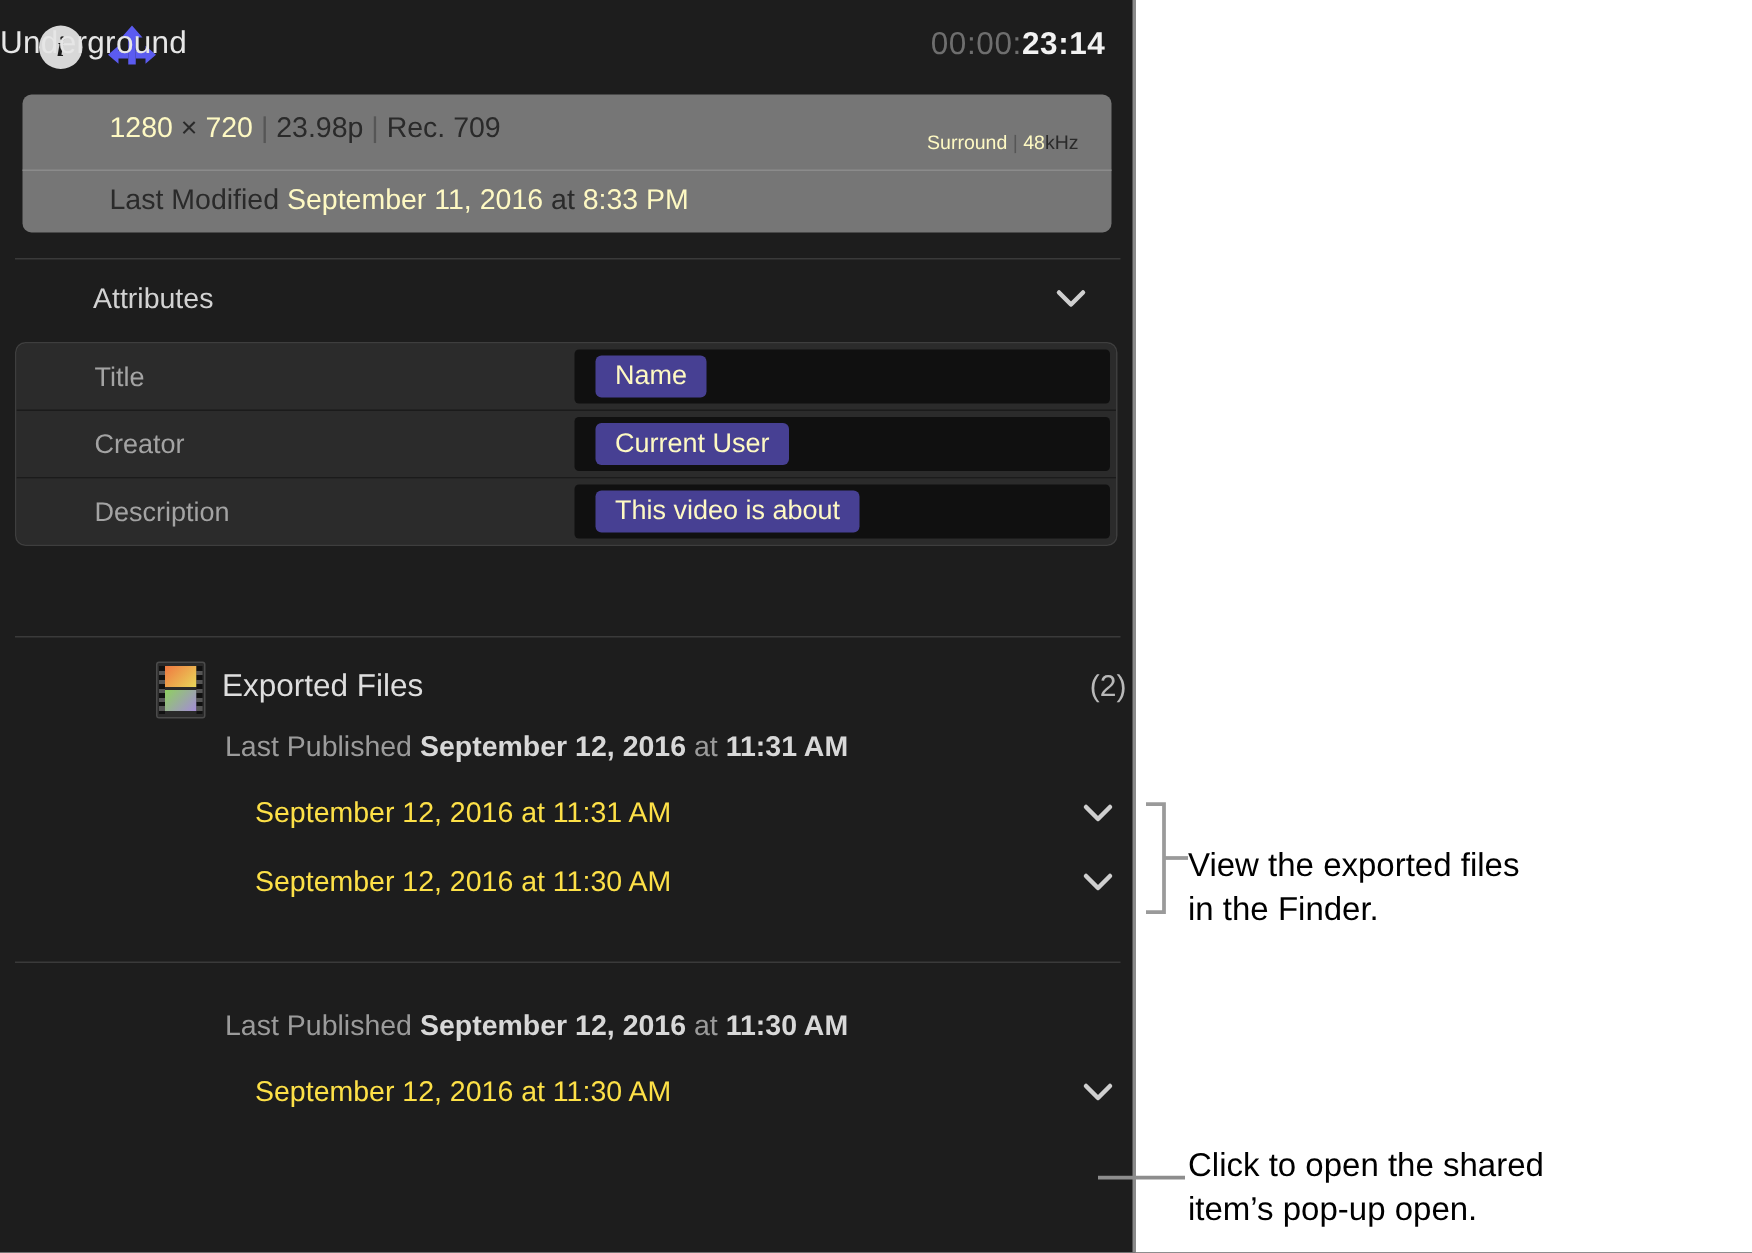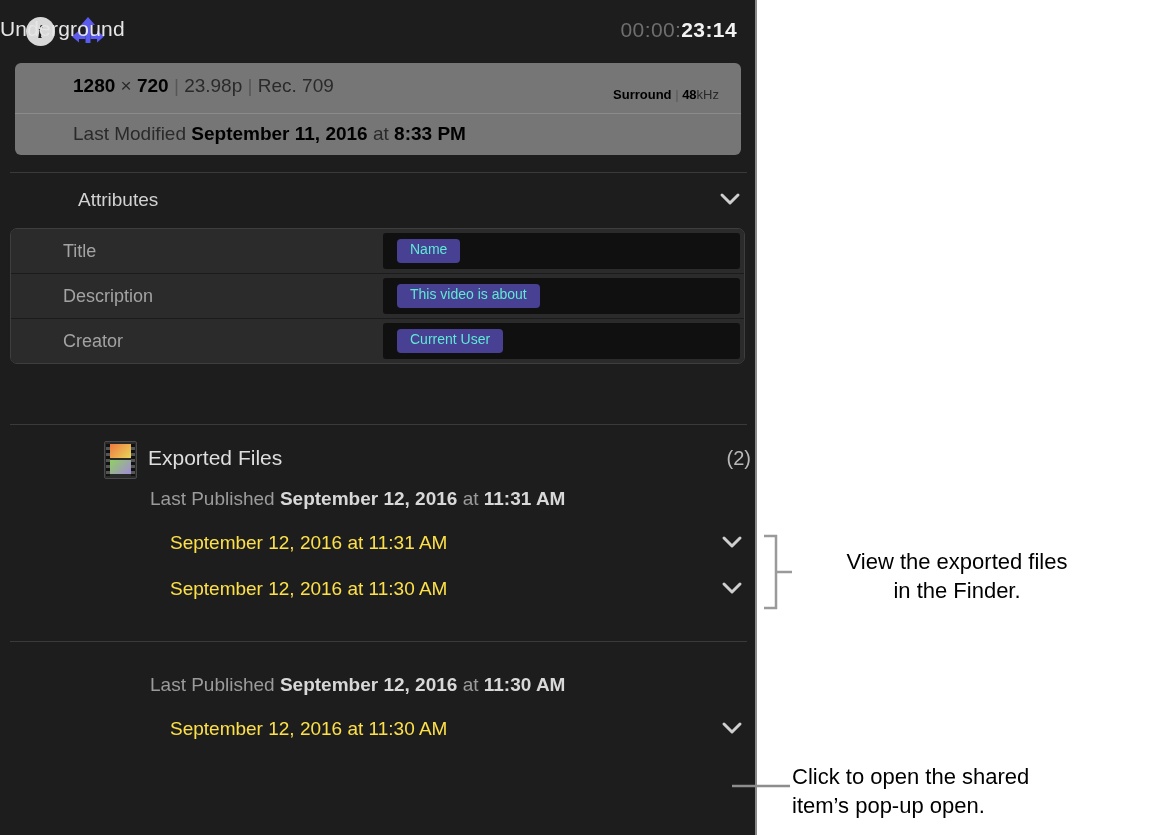--- a/index.html
+++ b/index.html
@@ -58,29 +58,29 @@
   }
   .banner .r1 .right{
     position:absolute;right:22px;top:24px;font-size:13px;color:#2a2a2a;
   }
   .banner .r2{
     position:relative;height:41px;
   }
   .banner .r2 .txt{
     position:absolute;left:58px;top:9px;font-size:19px;color:#2a2a2a;
   }
-  .b{font-weight:bold;color:#000000;}
+  .b{font-weight:normal;color:#fef9c3;}
   .sep{color:#565656;}
 
   
   .divline{position:absolute;left:10px;width:737px;height:1px;background:#3a3a3a;}
 
   
   .attr-head{
-    position:absolute;left:16px;top:178px;width:757px;height:48px;
+    position:absolute;left:0;top:178px;width:757px;height:48px;
   }
   .attr-head .lbl{
     position:absolute;left:62px;top:11px;font-size:19px;color:#d2d2d2;
   }
   .attr-head .chev{position:absolute;right:32px;top:13px;}
 
   .attr-box{
     position:absolute;left:10px;top:228px;width:735px;
     border:1px solid #3e3e3e;border-radius:7px;overflow:hidden;
     background:#232323;box-sizing:border-box;
@@ -93,21 +93,21 @@
   .attr-row .key{
     position:absolute;left:52px;top:12px;font-size:18px;color:#a3a3a3;
   }
   .attr-row .val{
     position:absolute;left:372px;top:4px;right:4px;bottom:4px;
     background:#101010;border-radius:3px;
     display:flex;align-items:center;padding-left:14px;gap:22px;
   }
   .pill{
     background:#474093;border-radius:4px;
-    color:#5eead4;font-size:14px;
+    color:#fef9c3;font-size:18px;
     padding:2px 13px 4px 13px;white-space:nowrap;line-height:1.25;
   }
 
   
   .sec{position:absolute;left:0;width:737px;padding-left:38px;}
   .sec .shead{position:relative;height:44px;}
   .sec .shead .title{
     position:absolute;left:110px;top:8px;font-size:21px;color:#dedede;
   }
   .sec .shead .count{
@@ -218,30 +218,30 @@
   <div class="attr-box">
 
     <div class="attr-row">
       <div class="key">Title</div>
       <div class="val">
         <span class="pill">Name</span>
       </div>
     </div>
 
     <div class="attr-row">
+      <div class="key">Creator</div>
+      <div class="val">
+        <span class="pill">Current User</span>
+      </div>
+    </div>
+
+    <div class="attr-row">
       <div class="key">Description</div>
       <div class="val">
         <span class="pill">This video is about</span>
-      </div>
-    </div>
-
-    <div class="attr-row">
-      <div class="key">Creator</div>
-      <div class="val">
-        <span class="pill">Current User</span>
       </div>
     </div>
 
 
   </div>
 
   <div class="divline" style="top:424px;"></div>
 
   <div class="sec" style="top:438px;">
     <div class="shead">
@@ -296,21 +296,21 @@
   </div>
 
 </div>
 
 <div class="leader" style="left:762px;top:534px;">
   <svg width="32" height="76" viewBox="0 0 32 76">
     <path d="M2 2 L14 2 L14 74 L2 74" fill="none" stroke="#9a9a9a" stroke-width="2.5"></path>
     <path d="M14 38 L30 38" fill="none" stroke="#9a9a9a" stroke-width="2.5"></path>
   </svg>
 </div>
-<div class="callout" style="left:792px;top:548px;width:330px;text-align:center;">
+<div class="callout" style="left:792px;top:563px;width:330px;">
   <div>View the exported files</div>
   <div>in the Finder.</div>
 </div>
 
 <div class="leader" style="left:732px;top:775px;">
   <svg width="60" height="6" viewBox="0 0 60 6">
     <path d="M0 3 L58 3" fill="none" stroke="#8d8d8d" stroke-width="2.5"></path>
   </svg>
 </div>
 <div class="callout" style="left:792px;top:763px;width:340px;">

